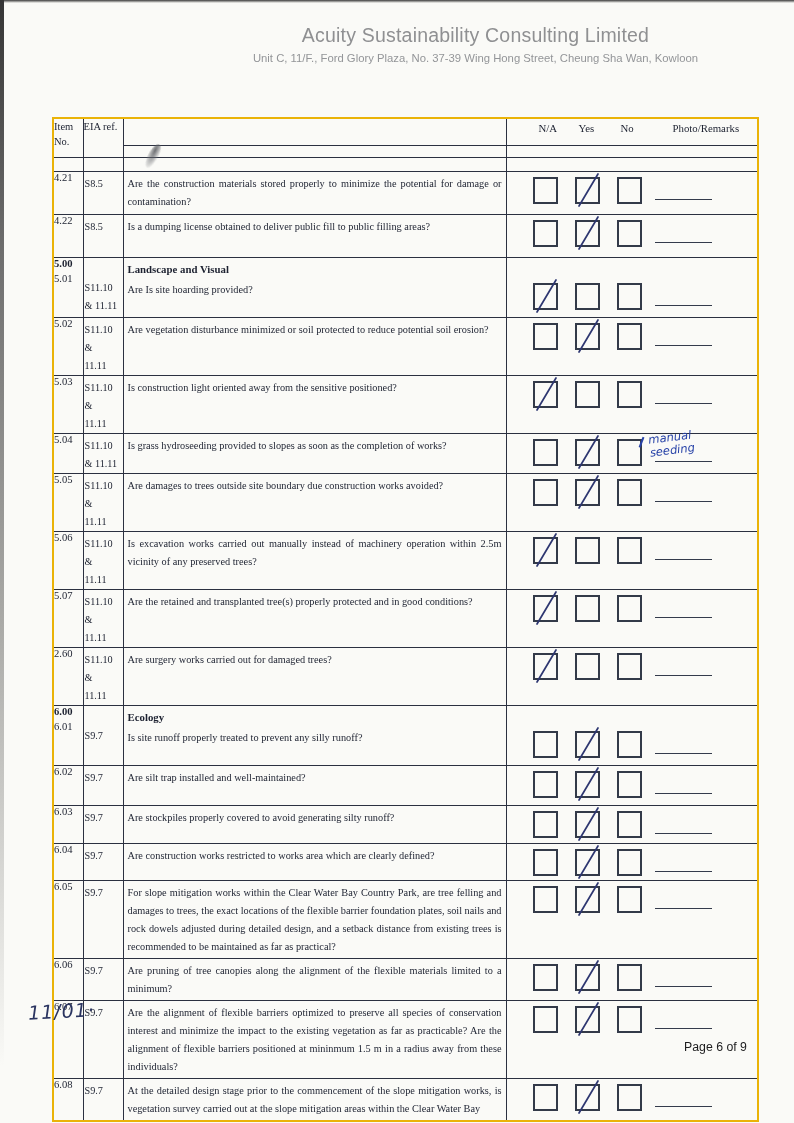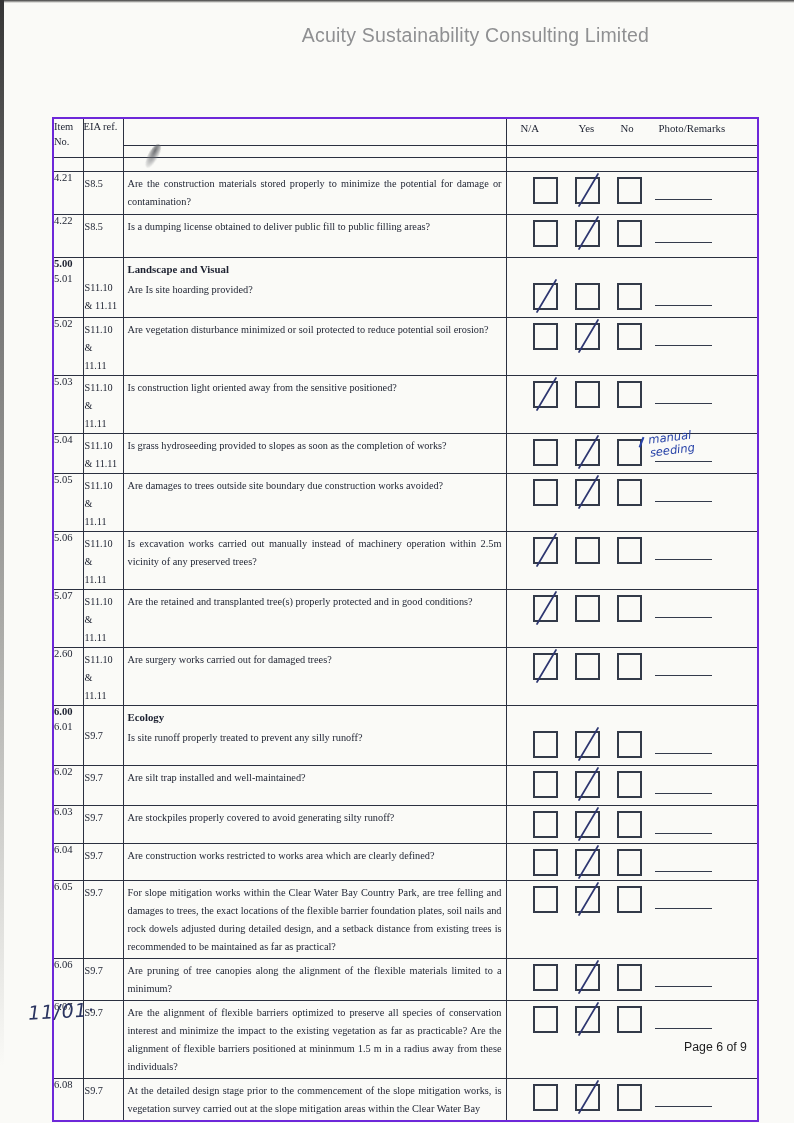--- a/index.html
+++ b/index.html
@@ -24,27 +24,27 @@
   .addr{font-size:11.3px;color:#939598;margin-top:5px;}
   .contact{font-size:11.6px;color:#93999c;margin-top:3px;}
   .title{position:absolute;left:40px;right:30px;top:97px;text-align:center;
     font-family:"Liberation Sans",sans-serif;font-weight:700;font-size:13.4px;color:#0c0c0e;}
   
   table.checklist{position:absolute;left:52px;top:117px;width:705px;
     border-collapse:collapse;table-layout:fixed;}
   table.checklist th, table.checklist td{
     border:1.4px solid #2b3040;padding:0;vertical-align:top;
     font-weight:normal;text-align:left;}
-  table.checklist{border:2px solid #6d28d9;}
+  table.checklist{border:2px solid #eab308;}
   col.w-item{width:30px} col.w-eia{width:40px} col.w-q{width:383px} col.w-checks{width:252px}
   tr.h-main{height:27px} tr.h-thinA{height:12px} tr.h-thinB{height:14px}
   .h-item,.h-eia{font-size:10.5px;line-height:15px;padding:2px 2px;white-space:pre-line;}
   .h-checks{position:relative;font-size:10.8px;}
   .h-checks span{position:absolute;top:3px;}
-  .lb-na{left:14px}.lb-yes{left:72px}.lb-no{left:114px}.lb-rem{left:152px}
+  .lb-na{left:32px}.lb-yes{left:72px}.lb-no{left:114px}.lb-rem{left:166px}
   
   tbody tr:nth-child(1){height:43px} tbody tr:nth-child(2){height:43px}
   tbody tr:nth-child(3){height:60px} tbody tr:nth-child(4){height:40px}
   tbody tr:nth-child(5){height:39px} tbody tr:nth-child(6){height:35px}
   tbody tr:nth-child(7){height:40px} tbody tr:nth-child(8){height:40px}
   tbody tr:nth-child(9){height:40px} tbody tr:nth-child(10){height:38px}
   tbody tr:nth-child(11){height:60px} tbody tr:nth-child(12){height:40px}
   tbody tr:nth-child(13){height:38px} tbody tr:nth-child(14){height:37px}
   tbody tr:nth-child(15){height:75px} tbody tr:nth-child(16){height:37px}
   tbody tr:nth-child(17){height:71px} tbody tr:nth-child(18){height:42px}
@@ -88,20 +88,21 @@
 </head>
 <body>
 
 <div class="page">
   <div class="edge-top"></div>
   <div class="edge-left"></div>
 
 
   <div class="lh-text">
     <div class="company">Acuity Sustainability Consulting Limited</div>
+    <div class="addr">Unit C, 11/F., Ford Glory Plaza, No. 37-39 Wing Hong Street, Cheung Sha Wan, Kowloon</div>
   </div>
 
 
   <table class="checklist">
     <colgroup>
       <col class="w-item">
         <col class="w-eia">
         <col class="w-q">
         <col class="w-checks">
     </colgroup>

